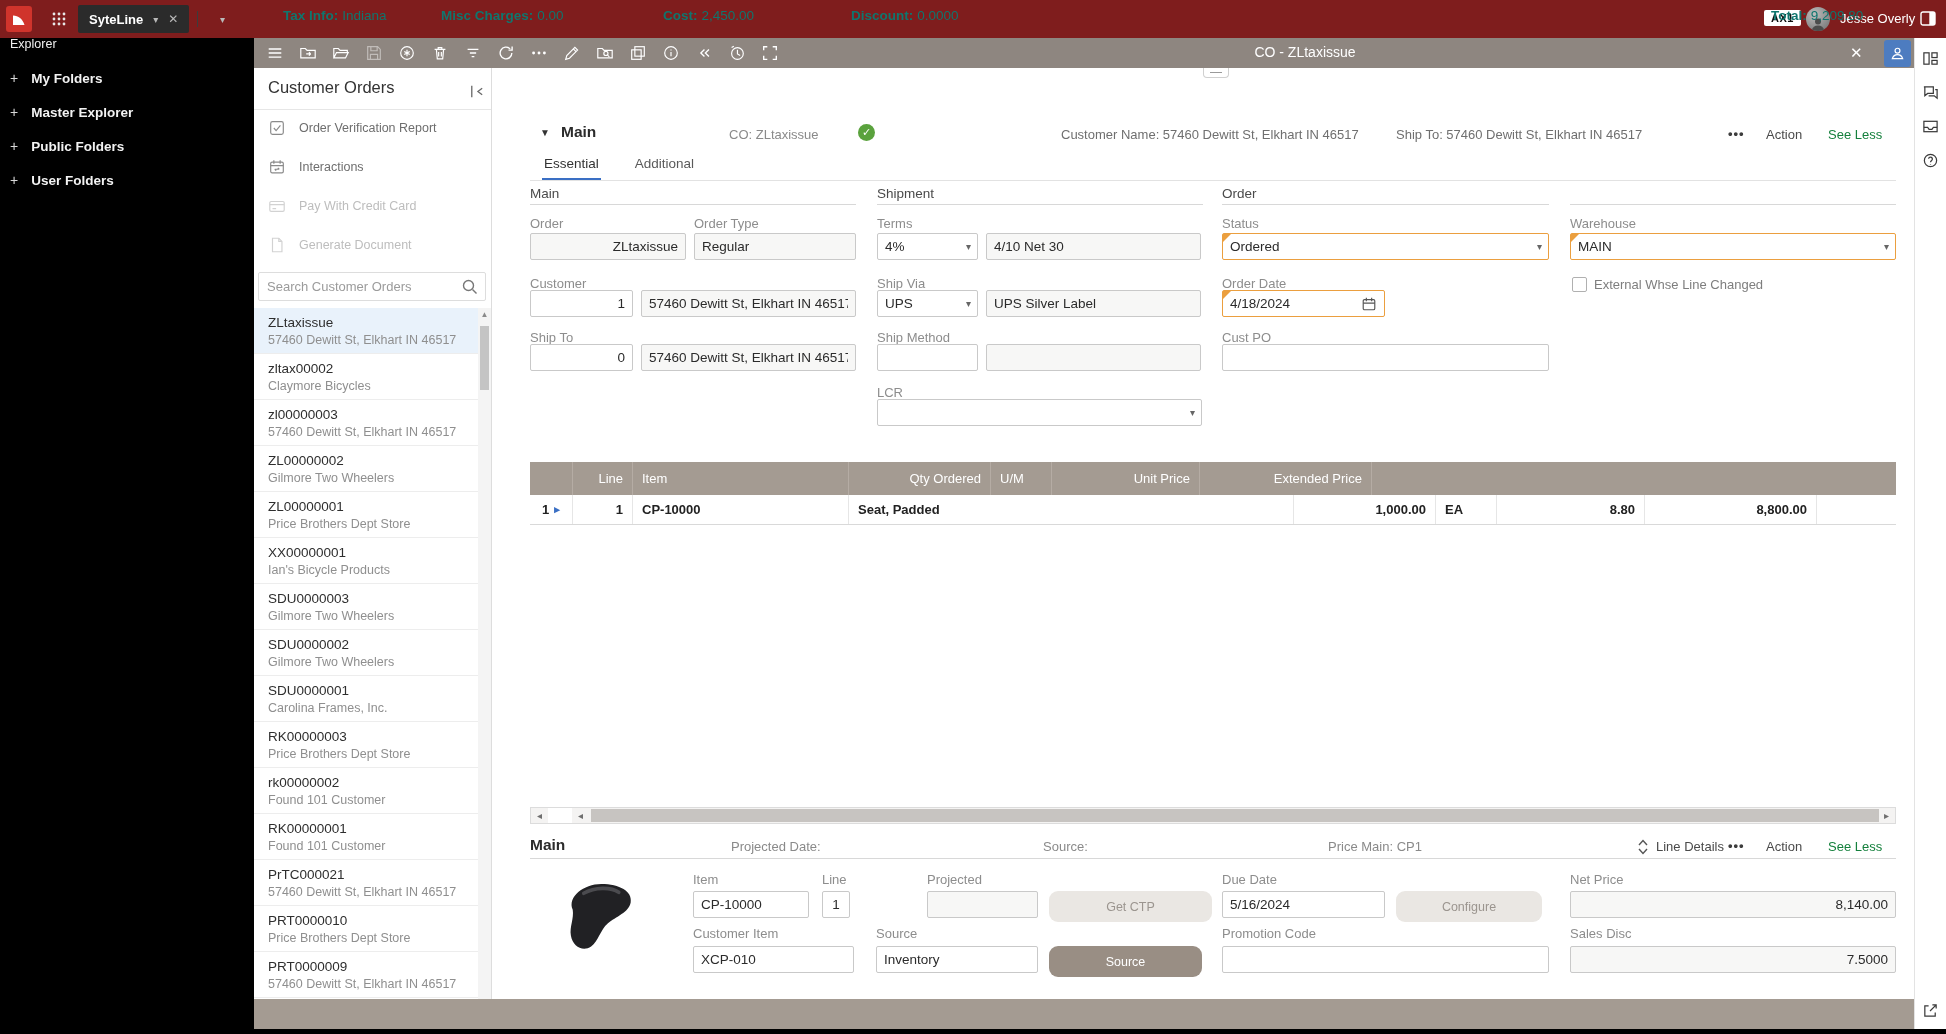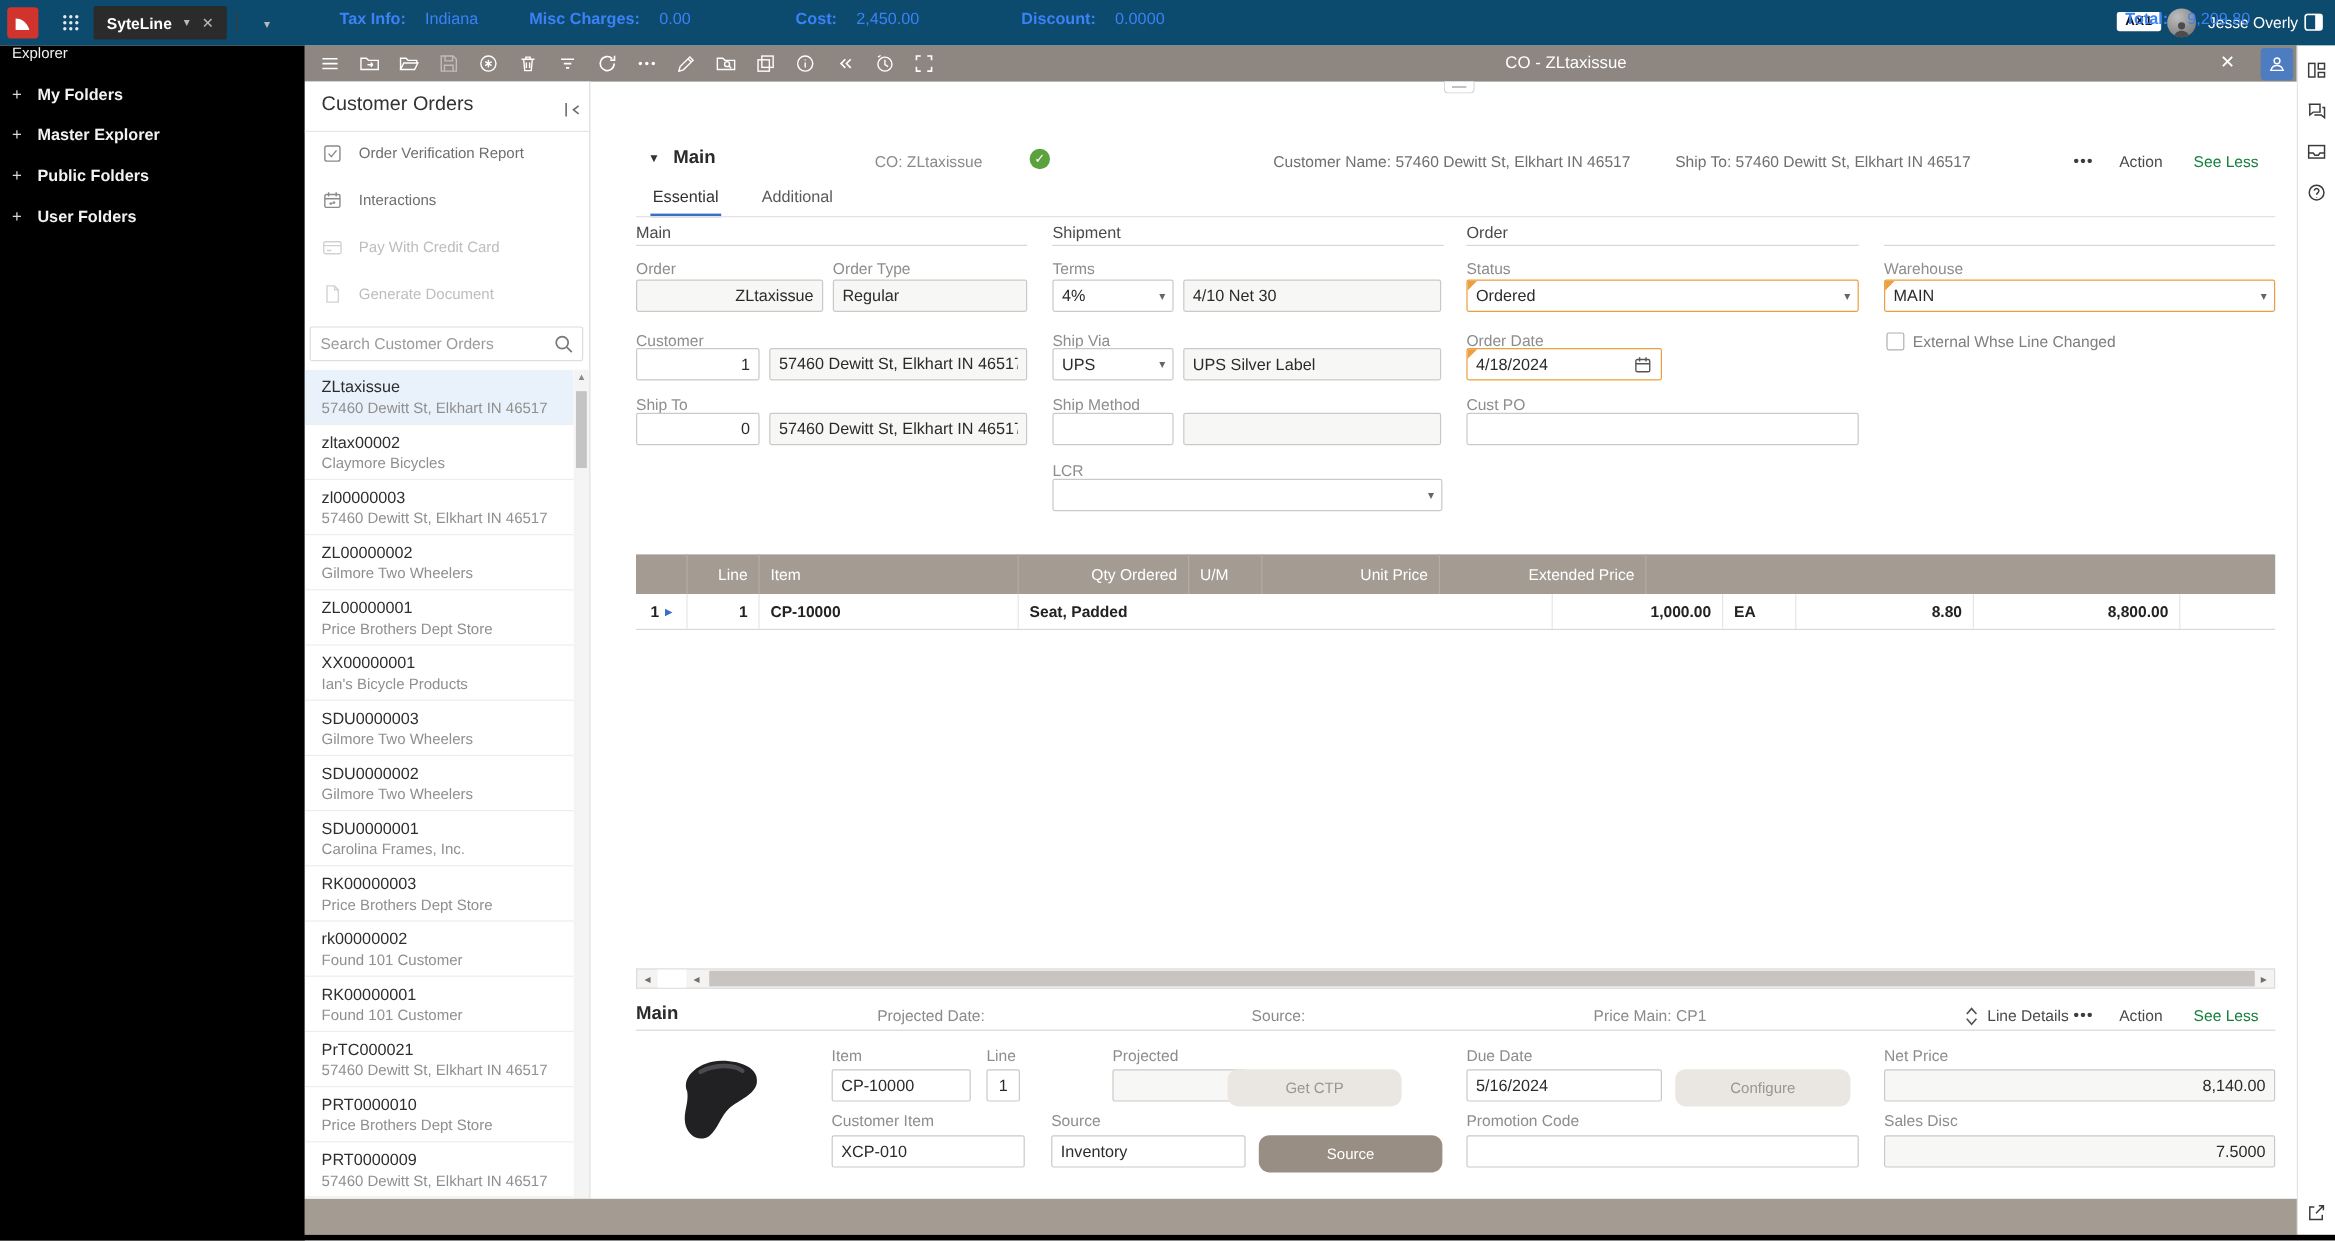--- a/index.html
+++ b/index.html
@@ -2,21 +2,21 @@
 <html><head>
 <meta charset="utf-8">
 <style>
   html,body{margin:0;padding:0}
   #app{position:relative;width:1946px;height:1034px;background:#fff;overflow:hidden;
        font-family:"Liberation Sans",sans-serif;-webkit-font-smoothing:antialiased}
   .abs{position:absolute}
   svg{display:block}
 
   
-  .topbar{position:absolute;left:0;top:0;width:1946px;height:38px;background:#0c4a6e}
+  .topbar{position:absolute;left:0;top:0;width:1946px;height:38px;background:#7f1d1d}
   .brand{position:absolute;left:6px;top:6px;width:26px;height:26px;background:#d0342c;border-radius:3px;display:flex;align-items:center;justify-content:center}
   .ses-tab{position:absolute;left:78px;top:5px;height:28px;background:#2b2b2b;border-radius:2px;display:flex;align-items:center;gap:10px;padding:0 11px;color:#fff}
   .ses-tab .t{font-size:13px;font-weight:bold}
   .ses-tab .g{color:#b9b9b9;font-size:10px}
   .tb-div{position:absolute;left:197px;top:11px;width:1px;height:16px;background:#3c3c3c}
   .badge{position:absolute;left:1764px;top:10px;background:#fff;color:#111;font-size:11px;font-weight:bold;border-radius:2px;padding:2px 7px;letter-spacing:.5px}
   .avatar{position:absolute;left:1806px;top:7px;width:24px;height:24px;border-radius:50%;background:radial-gradient(circle at 35% 30%,#bdbdbd,#6d6d6d);display:flex;align-items:flex-end;justify-content:center;overflow:hidden}
   .uname{position:absolute;left:1840px;top:11px;color:#fff;font-size:13px;font-weight:400}
 
   
@@ -110,21 +110,21 @@
 
   
   .dline{position:absolute;left:530px;top:858px;width:1366px;height:1px;background:#d8d8d8}
   .sorti{position:absolute;left:1636px;top:838px;width:14px;height:16px;color:#555}
   .imgbox{position:absolute;left:556px;top:869px;width:96px;height:100px;background:#fff;display:flex;align-items:center;justify-content:center}
   .btnl{position:absolute;height:31px;display:flex;align-items:center;justify-content:center;background:#eae7e3;color:#9b958f;font-size:12.5px;border-radius:9px;box-sizing:border-box}
   .btnd{position:absolute;height:31px;display:flex;align-items:center;justify-content:center;background:#998e84;color:#fff;font-size:12.5px;border-radius:9px;box-sizing:border-box}
 
   
   .statusbar{position:absolute;left:254px;top:999px;width:1660px;height:30px;background:#a49b92}
-  .sg{position:absolute;top:0;height:30px;display:flex;align-items:center;gap:16px;color:#3b82f6;font-size:13.5px;white-space:nowrap}
+  .sg{position:absolute;top:0;height:30px;display:flex;align-items:center;gap:4px;color:#0f766e;font-size:13.5px;white-space:nowrap}
   .sg b{font-weight:bold}
   .bottomstrip{position:absolute;left:0;top:1029px;width:1946px;height:5px;background:#000}
 </style>
 </head>
 <body>
 
 <div id="app">
 
   <div class="topbar">
     <div class="brand">
@@ -583,21 +583,21 @@
       <path d="M28 22 C40 15 58 15 66 21" stroke="#4b4b4f" stroke-width="4" fill="none" stroke-linecap="round"></path>
     </svg>
   </div>
 
   <span class="lbl" style="left:693px;top:872px">Item</span>
   <input class="inp" style="left: 693px; top: 891px; width: 116px;" value="CP-10000">
   <span class="lbl" style="left:822px;top:872px">Line</span>
   <input class="inp" style="left: 822px; top: 891px; width: 28px; text-align: center; padding: 0px 2px;" value="1">
   <span class="lbl" style="left:927px;top:872px">Projected</span>
   <input class="inp ro" style="left: 927px; top: 891px; width: 111px;" value="">
-  <div class="btnl" style="left:1023px;top:891px;width:145px">
+  <div class="btnl" style="left:1049px;top:891px;width:163px">
       <span>Get CTP</span>
     </div>
   <span class="lbl" style="left:1222px;top:872px">Due Date</span>
   <input class="inp" style="left: 1222px; top: 891px; width: 163px;" value="5/16/2024">
   <div class="btnl" style="left:1396px;top:891px;width:146px">
       <span>Configure</span>
     </div>
   <span class="lbl" style="left:1570px;top:872px">Net Price</span>
   <input class="inp ro ra" style="left: 1570px; top: 891px; width: 326px;" value="8,140.00">
 

